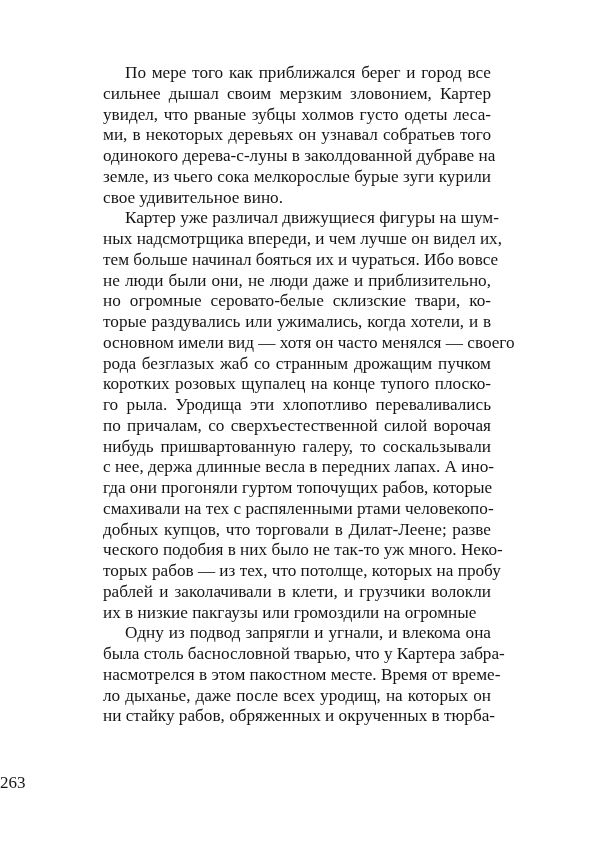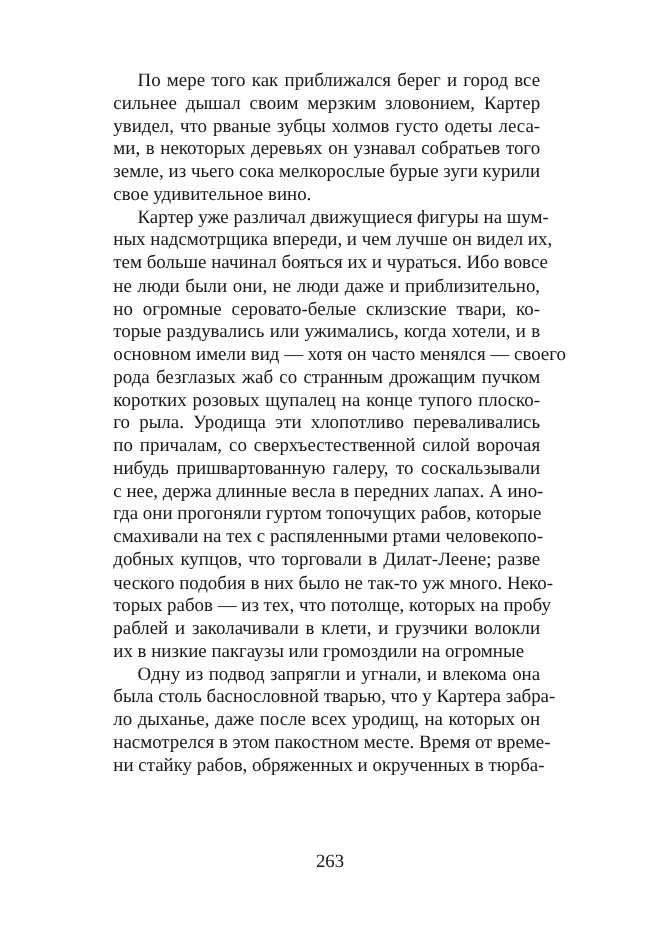--- a/index.html
+++ b/index.html
@@ -13,34 +13,35 @@
     font-size: 17.2px; line-height: 20.75px; color: #151515;
   }
   .para { margin: 0; }
   .line {
     display: block; white-space: nowrap; text-align: justify; text-align-last: justify;
     height: 20.75px;
   }
   .line.last { text-align-last: left; }
   .line.indent { padding-left: 22px; }
   .page-number {
-    position: absolute; left: 0; width: 600px; top: 773px; text-align: center;
+    position: absolute; left: 0; width: 600px; top: 773px; text-align: left;
     font-family: "Liberation Serif", "DejaVu Serif", serif; font-size: 17px; color: #151515;
   }
 </style>
 </head>
 <body>
 
 <div class="page">
   <div class="text-block">
     <div class="para">
       <span class="line indent">По мере того как приближался берег и город все</span>
       <span class="line">сильнее дышал своим мерзким зловонием, Картер</span>
       <span class="line">увидел, что рваные зубцы холмов густо одеты леса-</span>
       <span class="line">ми, в некоторых деревьях он узнавал собратьев того</span>
+      <span class="line">одинокого дерева-с-луны в заколдованной дубраве на</span>
       <span class="line">земле, из чьего сока мелкорослые бурые зуги курили</span>
       <span class="line last">свое удивительное вино.</span>
     </div>
     <div class="para">
       <span class="line indent">Картер уже различал движущиеся фигуры на шум-</span>
       <span class="line">ных надсмотрщика впереди, и чем лучше он видел их,</span>
       <span class="line">тем больше начинал бояться их и чураться. Ибо вовсе</span>
       <span class="line">не люди были они, не люди даже и приблизительно,</span>
       <span class="line">но огромные серовато-белые склизские твари, ко-</span>
       <span class="line">торые раздувались или ужимались, когда хотели, и в</span>
@@ -55,19 +56,19 @@
       <span class="line">смахивали на тех с распяленными ртами человекопо-</span>
       <span class="line">добных купцов, что торговали в Дилат-Леене; разве</span>
       <span class="line">ческого подобия в них было не так-то уж много. Неко-</span>
       <span class="line">торых рабов — из тех, что потолще, которых на пробу</span>
       <span class="line">раблей и заколачивали в клети, и грузчики волокли</span>
       <span class="line last">их в низкие пакгаузы или громоздили на огромные</span>
     </div>
     <div class="para">
       <span class="line indent">Одну из подвод запрягли и угнали, и влекома она</span>
       <span class="line">была столь баснословной тварью, что у Картера забра-</span>
+      <span class="line">насмотрелся в этом пакостном месте. Время от време-</span>
       <span class="line">ло дыханье, даже после всех уродищ, на которых он</span>
-      <span class="line">насмотрелся в этом пакостном месте. Время от време-</span>
       <span class="line">ни стайку рабов, обряженных и окрученных в тюрба-</span>
     </div>
   </div>
   <div class="page-number">263</div>
 </div>
 
 </body></html>

